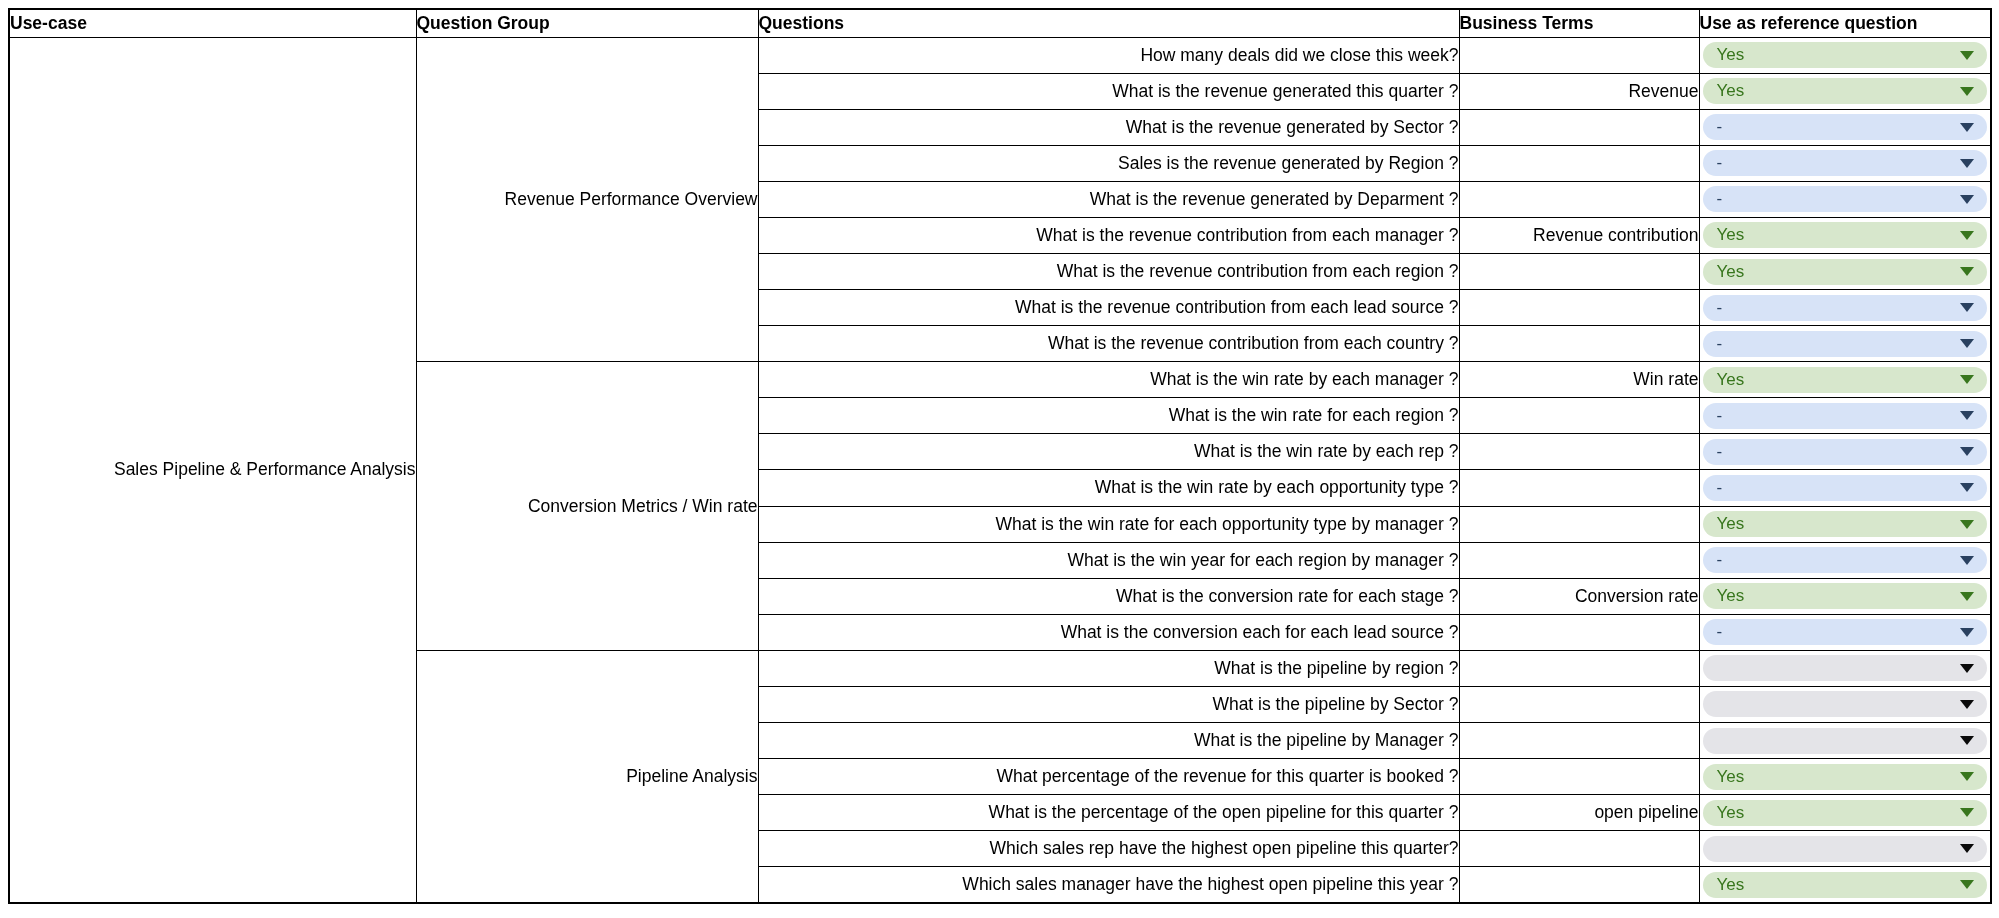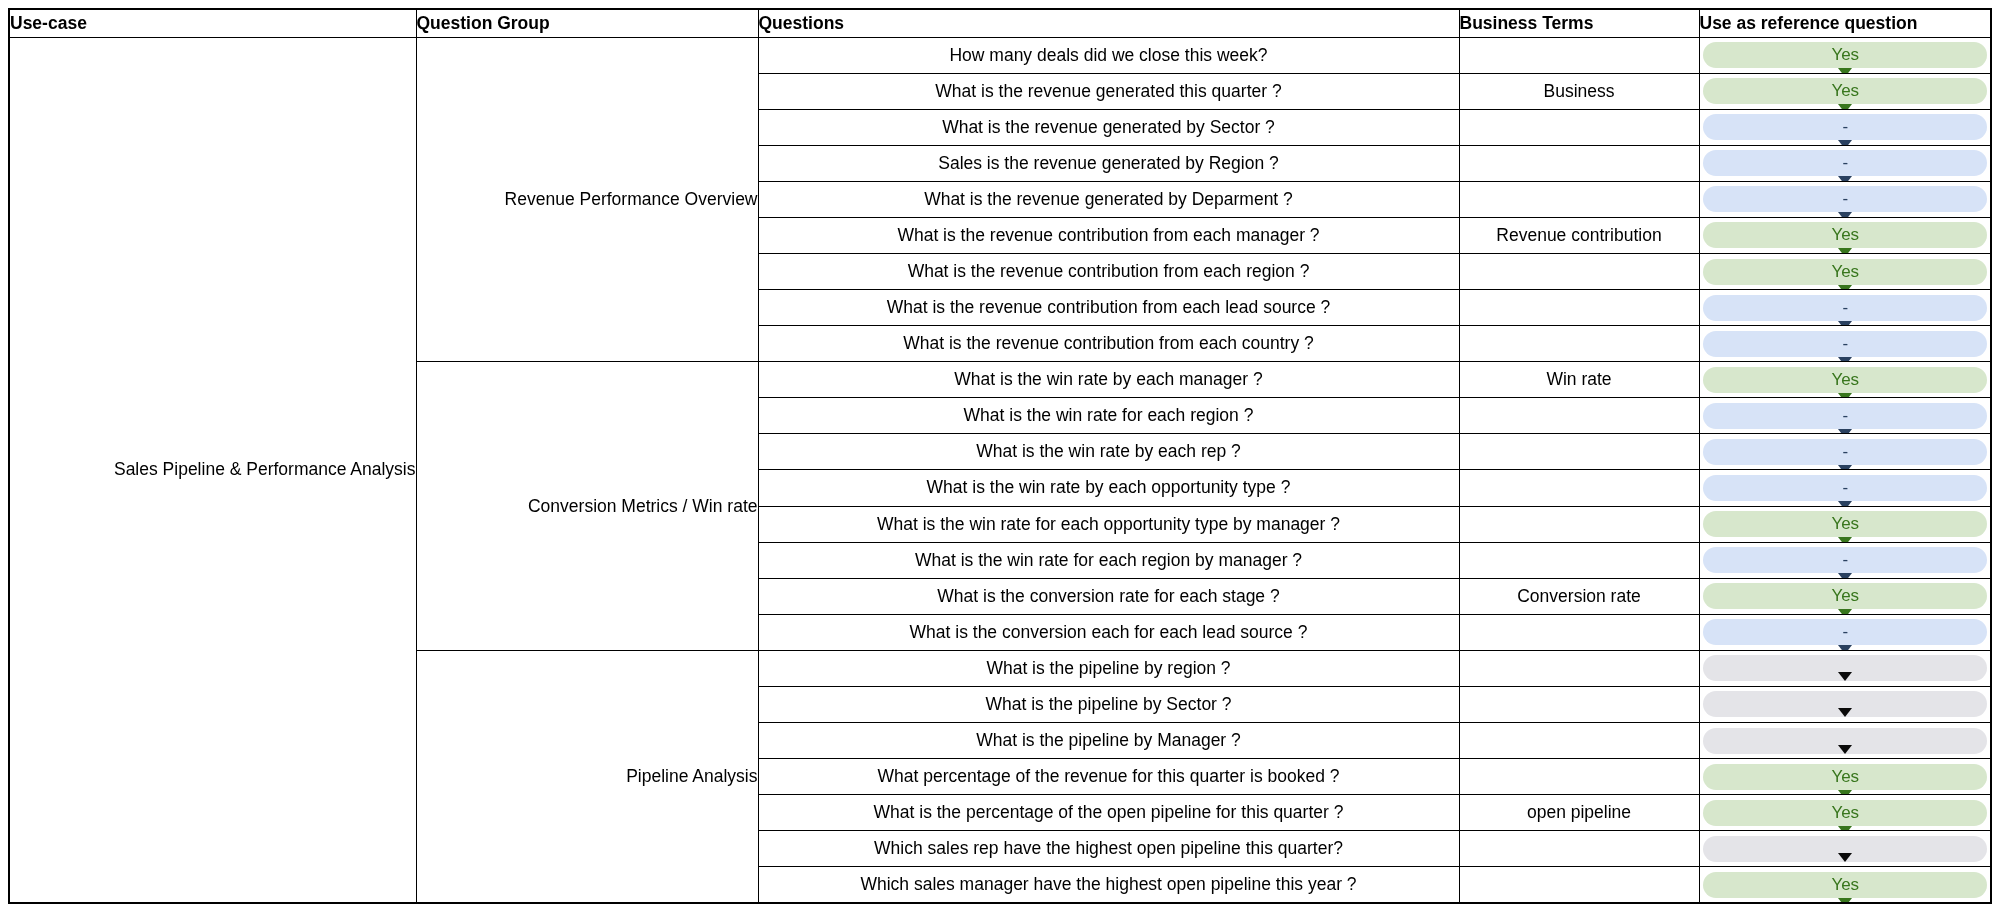--- a/index.html
+++ b/index.html
@@ -35,35 +35,34 @@
   th.colhead {
     text-align: left;
     font-weight: bold;
     padding: 0 6px;
   }
   td.cell-usecase, td.cell-group {
     text-align: right;
     background: #ffffff;
   }
   td.cell-question, td.cell-term {
-    text-align: center;
+    text-align: right;
     padding: 0 6px;
   }
   td.cell-ref { padding: 0 5px; }
   .chip {
     height: 26px;
     border-radius: 13px;
     display: flex;
     align-items: center;
     justify-content: space-between;
     padding: 0 13px 0 14px;
     margin: 0 3px;
     cursor: pointer;
     box-sizing: border-box;
-    flex-direction: column;
   }
   .chip-label {
     font-size: 17px;
     line-height: 26px;
   }
   .chip-arrow {
     width: 0;
     height: 0;
     border-left: 7.5px solid transparent;
     border-right: 7.5px solid transparent;
@@ -100,21 +99,21 @@
           <td class="cell-term"></td>
           <td class="cell-ref">
             <div class="chip" style="background: rgb(215, 231, 204); color: rgb(56, 118, 29);">
               <span class="chip-label">Yes</span>
               <span class="chip-arrow"></span>
             </div>
           </td>
         </tr>
         <tr>
           <td class="cell-question">What is the revenue generated this quarter ?</td>
-          <td class="cell-term">Business</td>
+          <td class="cell-term">Revenue</td>
           <td class="cell-ref">
             <div class="chip" style="background: rgb(215, 231, 204); color: rgb(56, 118, 29);">
               <span class="chip-label">Yes</span>
               <span class="chip-arrow"></span>
             </div>
           </td>
         </tr>
         <tr>
           <td class="cell-question">What is the revenue generated by Sector ?</td>
           <td class="cell-term"></td>
@@ -230,21 +229,21 @@
           <td class="cell-question">What is the win rate for each opportunity type by manager ?</td>
           <td class="cell-term"></td>
           <td class="cell-ref">
             <div class="chip" style="background: rgb(215, 231, 204); color: rgb(56, 118, 29);">
               <span class="chip-label">Yes</span>
               <span class="chip-arrow"></span>
             </div>
           </td>
         </tr>
         <tr>
-          <td class="cell-question">What is the win rate for each region by manager ?</td>
+          <td class="cell-question">What is the win year for each region by manager ?</td>
           <td class="cell-term"></td>
           <td class="cell-ref">
             <div class="chip" style="background: rgb(215, 227, 247); color: rgb(42, 65, 96);">
               <span class="chip-label">-</span>
               <span class="chip-arrow"></span>
             </div>
           </td>
         </tr>
         <tr>
           <td class="cell-question">What is the conversion rate for each stage ?</td>

